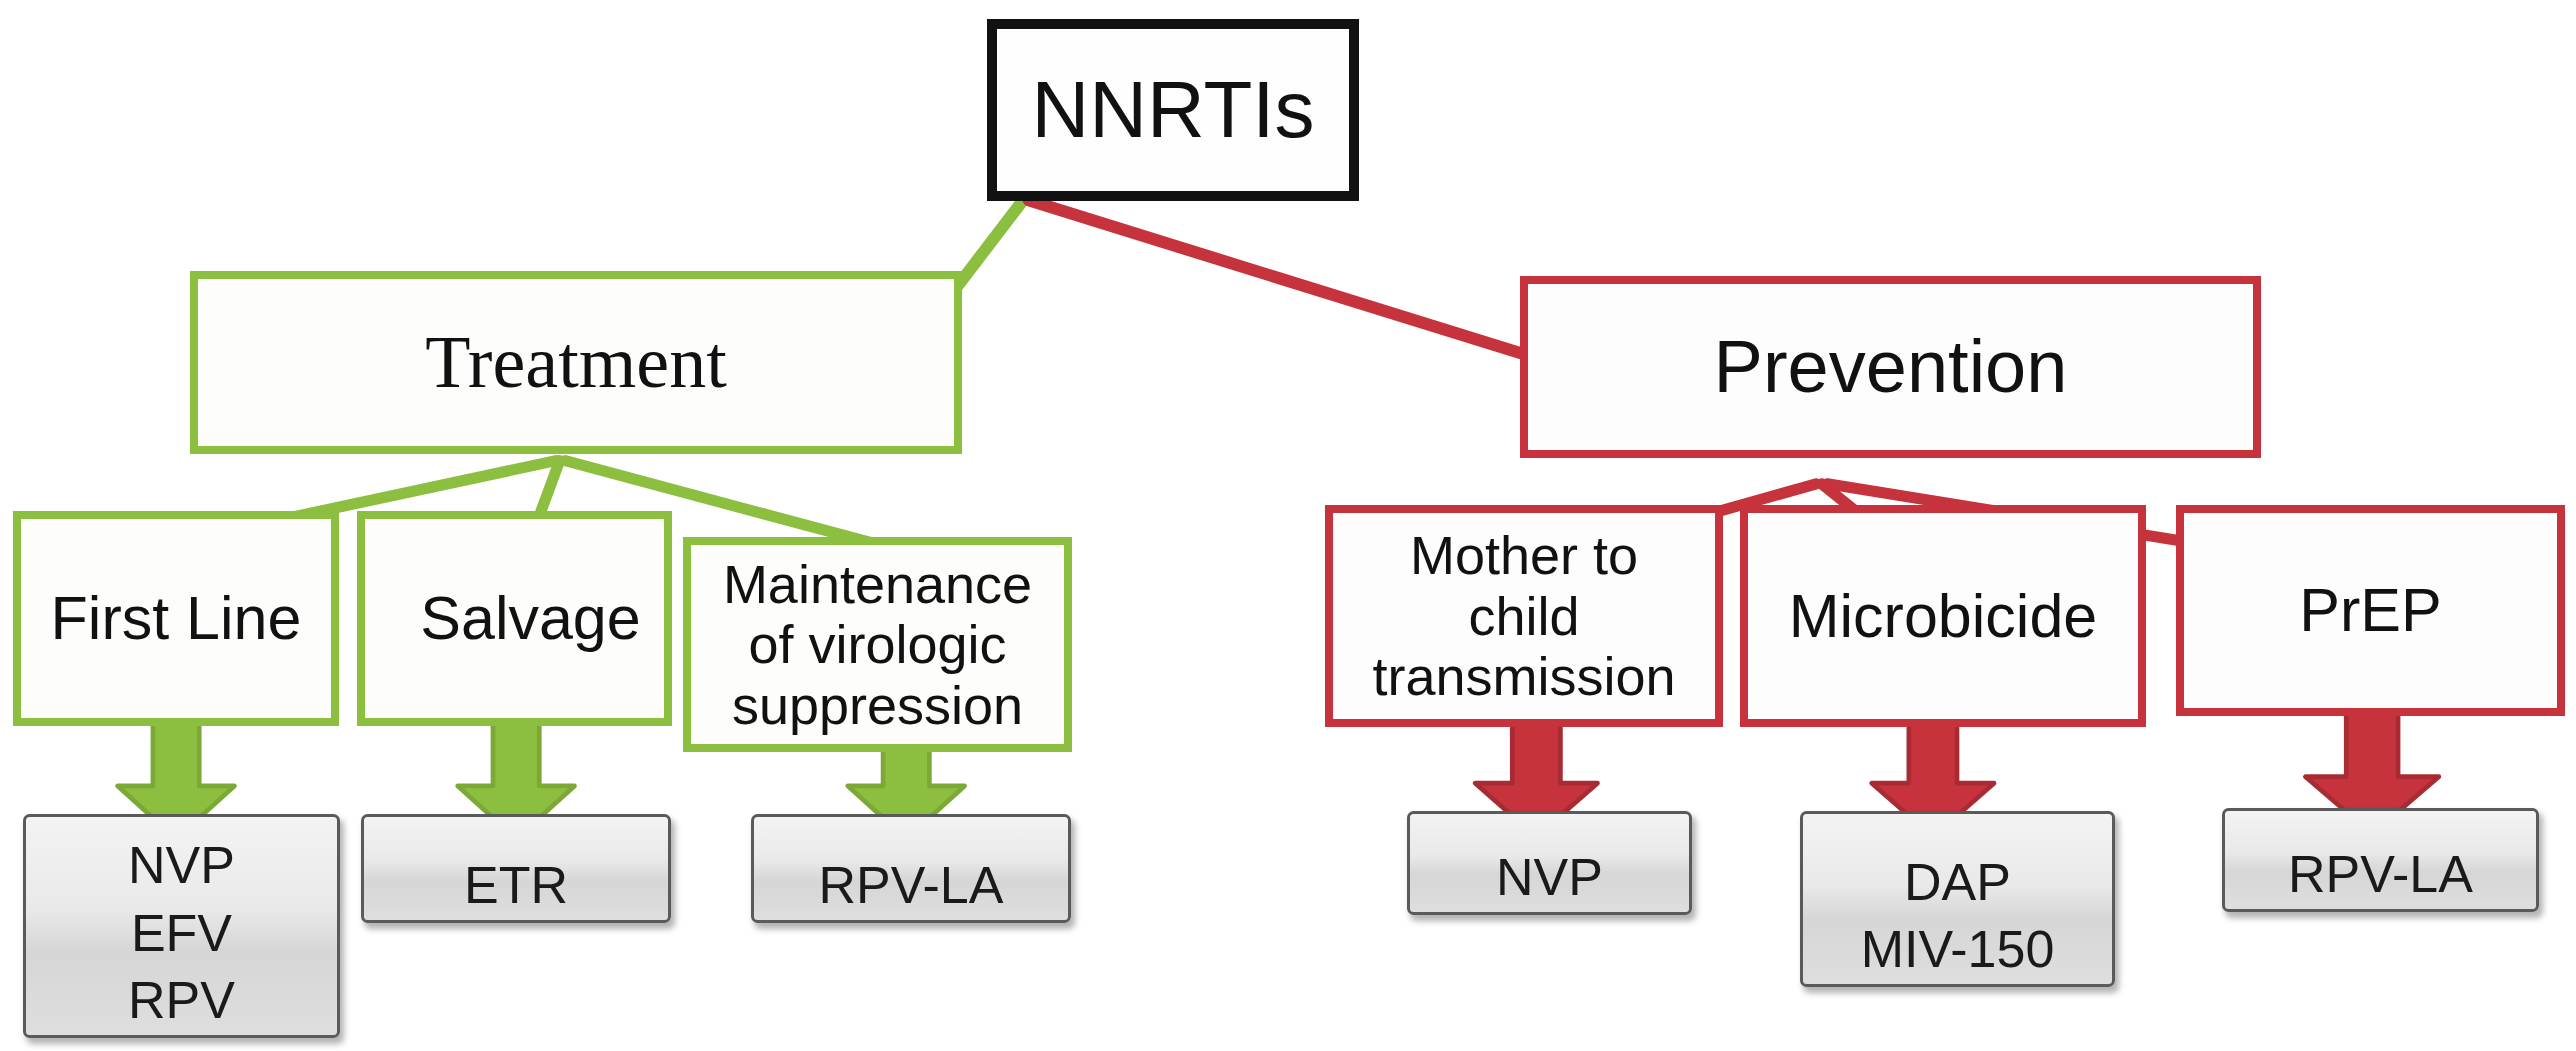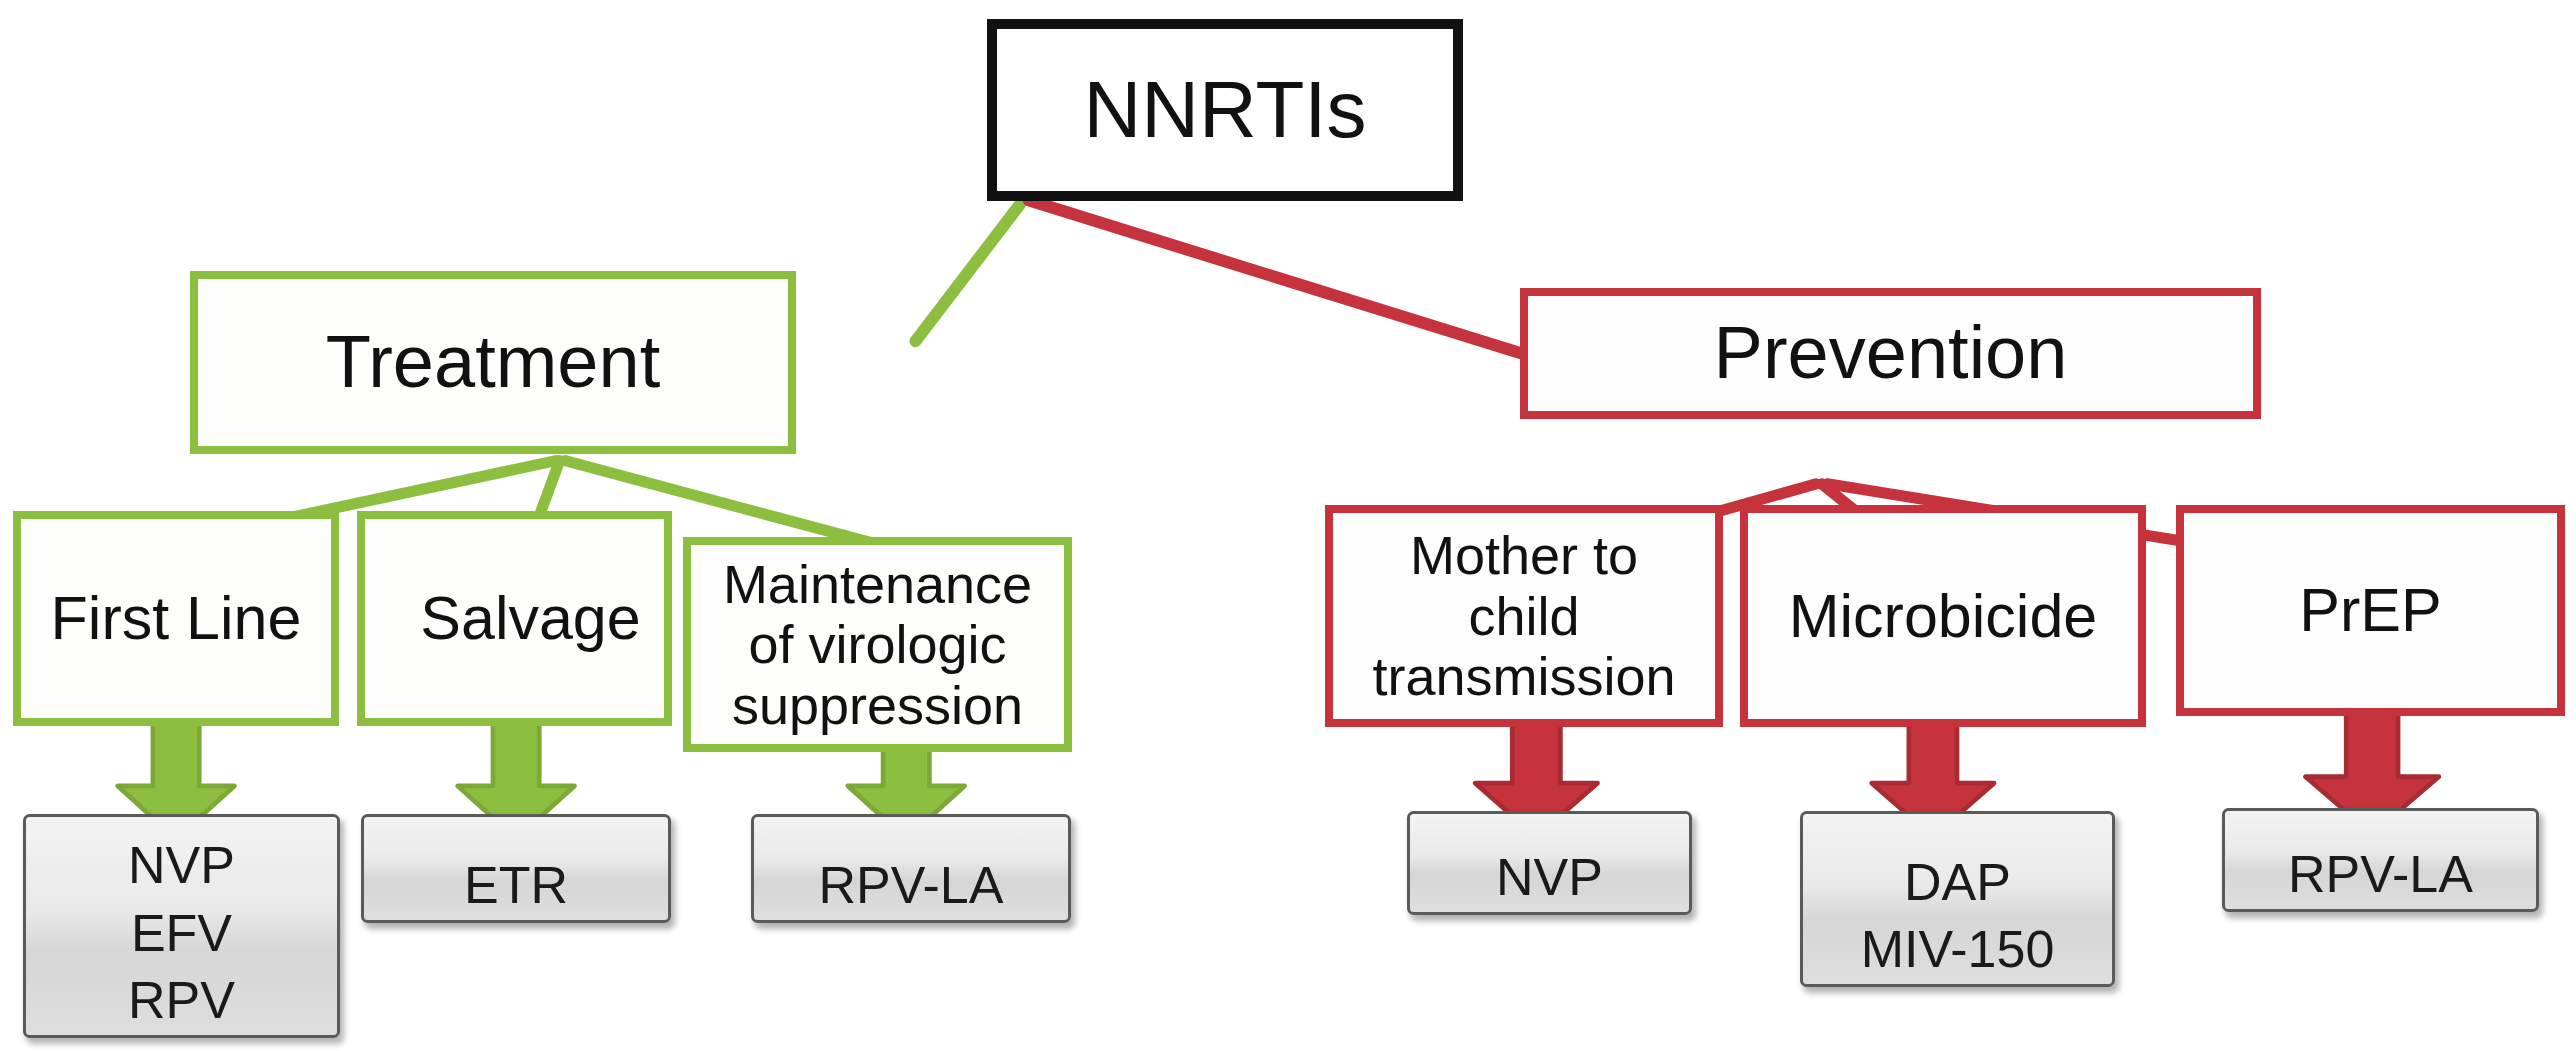--- a/index.html
+++ b/index.html
@@ -100,29 +100,29 @@
       <path d="M 1632 780 L 1684 780 L 1684 845 L 1724 845 L 1658 903 L 1592 845 L 1632 845 Z" fill="#C6333C" stroke="#A82B33" stroke-width="5" stroke-linejoin="round"></path>
     </g>
     <g>
       <path d="M 2060 780 L 2112 780 L 2112 845 L 2152 845 L 2086 903 L 2020 845 L 2060 845 Z" fill="#C6333C" stroke="#A82B33" stroke-width="5" stroke-linejoin="round"></path>
     </g>
     <g>
       <path d="M 2532 770 L 2588 770 L 2588 838 L 2632 838 L 2560 900 L 2488 838 L 2532 838 Z" fill="#C6333C" stroke="#A82B33" stroke-width="5" stroke-linejoin="round"></path>
     </g>
   </svg>
 
-  <div class="node node-root" style="left:987px; top:18.5px; width:476px; height:182px;">
+  <div class="node node-root" style="left:987px; top:18.5px; width:372px; height:182px;">
     <span>NNRTIs</span>
   </div>
 
-  <div class="node node-green branch-label" style="left:190px; top:271px; width:606px; height:183px;">
+  <div class="node node-green branch-label" style="left:190px; top:271px; width:772px; height:183px;font-family:Liberation Serif, serif;">
     <span>Treatment</span>
   </div>
 
-  <div class="node node-red branch-label" style="left:1520px; top:288px; width:741px; height:131px;">
+  <div class="node node-red branch-label" style="left:1520px; top:276px; width:741px; height:182px;">
     <span>Prevention</span>
   </div>
 
   <div class="node node-green leaf-label" style="left:13px; top:511px; width:326px; height:215px;">
     <span>First Line</span>
   </div>
 
   <div class="node node-green leaf-label" style="left:357px; top:511px; width:315px; height:215px;padding-left:32px;">
     <span>Salvage</span>
   </div>

